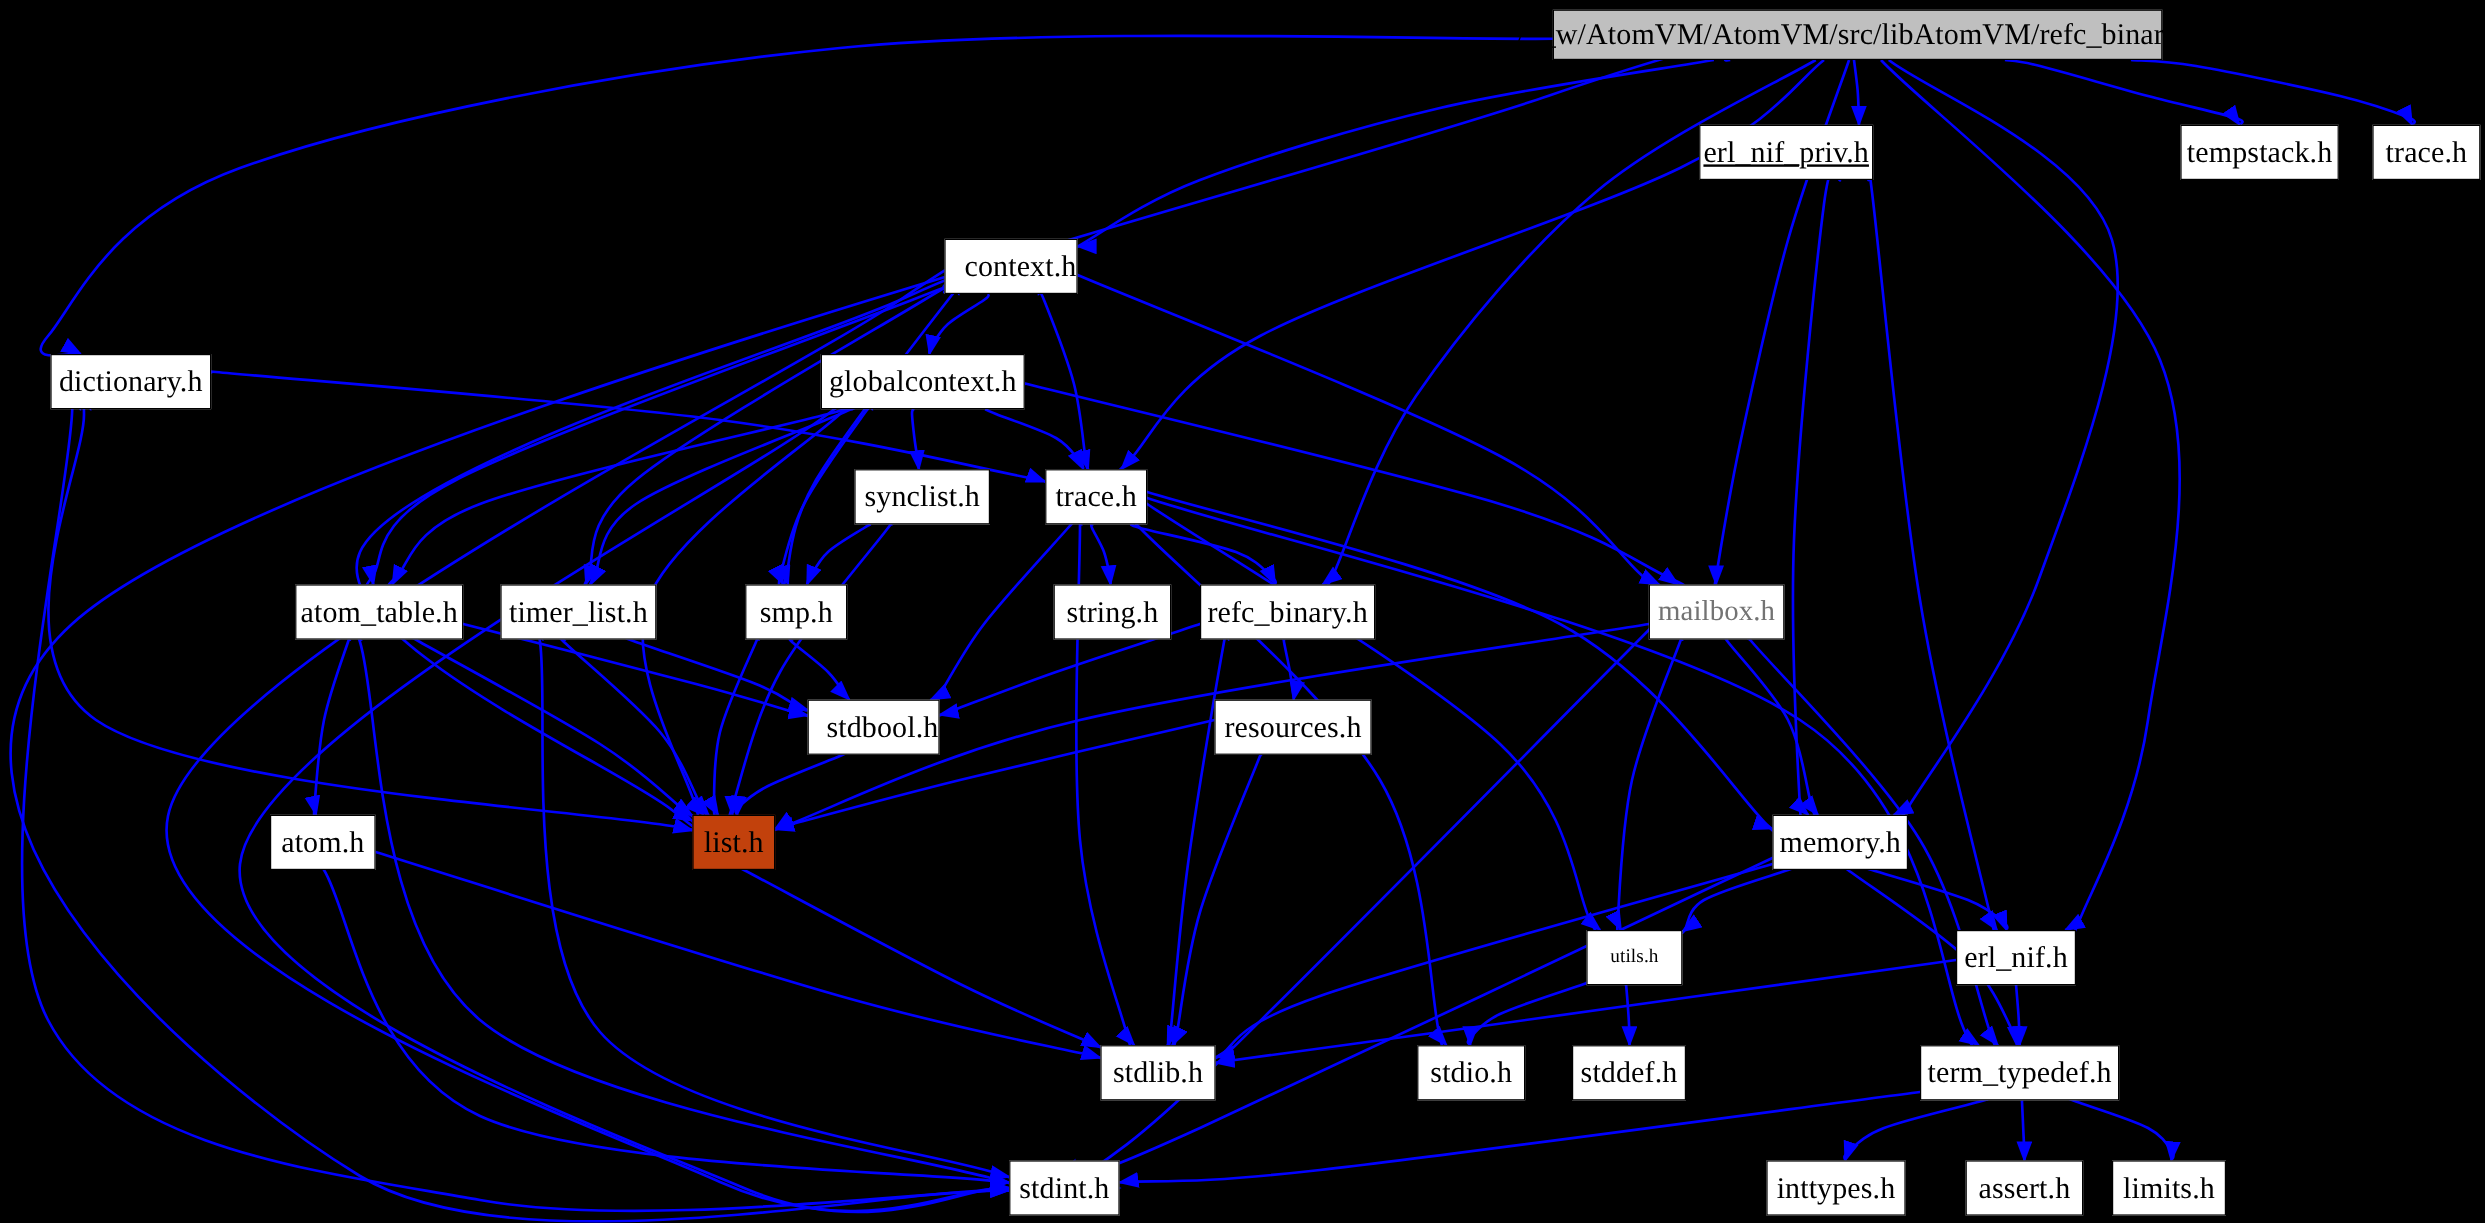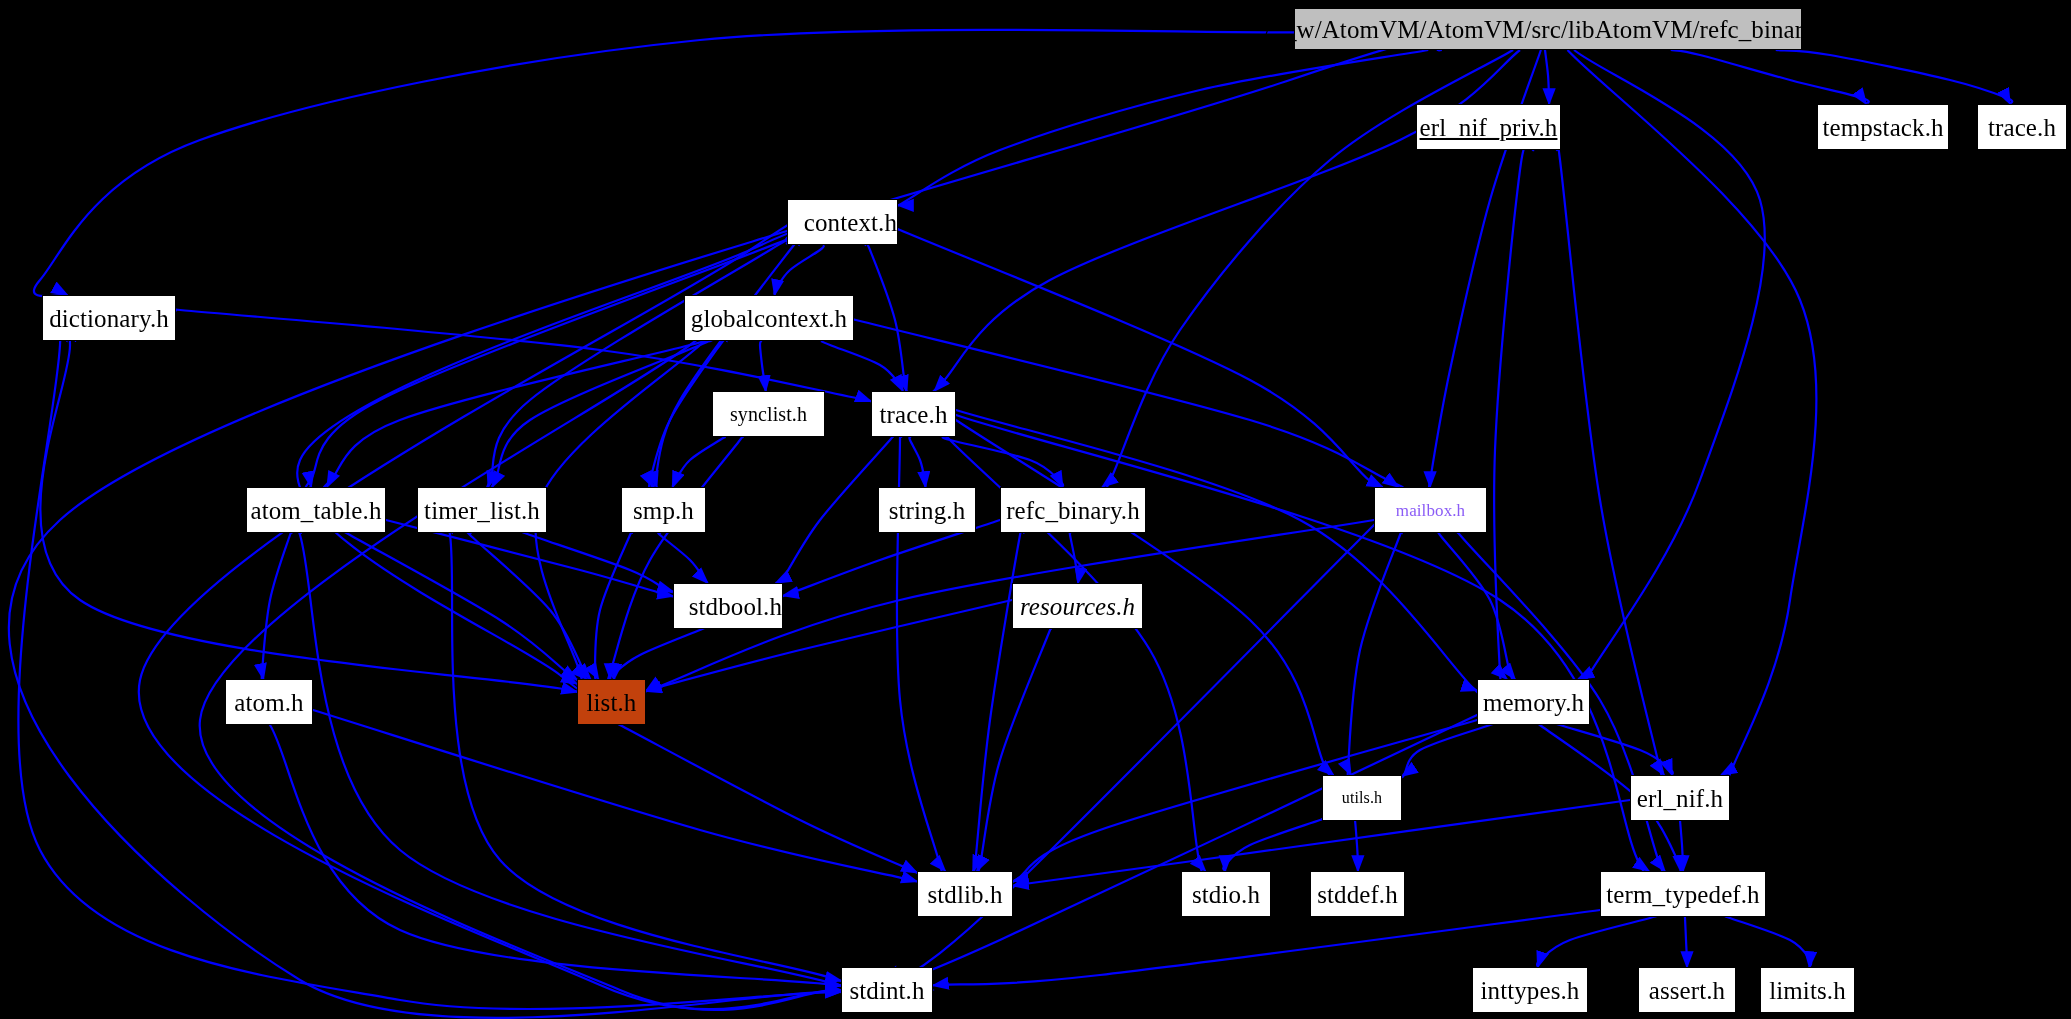--- a/index.html
+++ b/index.html
@@ -119,48 +119,48 @@
       </div>
       <div class="node" style="left: 787px; top: 199px; width: 111px; height: 46px; font-size: 25px; background: rgb(255, 255, 255); border-color: rgb(0, 0, 0); color: rgb(0, 0, 0); justify-content: flex-end;">
         <span>context.h</span>
       </div>
       <div class="node" style="left: 42px; top: 295px; width: 134px; height: 46px; font-size: 25px; background: rgb(255, 255, 255); border-color: rgb(0, 0, 0); color: rgb(0, 0, 0);">
         <span>dictionary.h</span>
       </div>
       <div class="node" style="left: 684px; top: 295px; width: 170px; height: 46px; font-size: 25px; background: rgb(255, 255, 255); border-color: rgb(0, 0, 0); color: rgb(0, 0, 0);">
         <span>globalcontext.h</span>
       </div>
-      <div class="node" style="left: 712px; top: 391px; width: 113px; height: 46px; font-size: 20px; background: rgb(255, 255, 255); border-color: rgb(0, 0, 0); color: rgb(0, 0, 0);">
+      <div class="node" style="left: 712px; top: 391px; width: 113px; height: 46px; font-size: 25px; background: rgb(255, 255, 255); border-color: rgb(0, 0, 0); color: rgb(0, 0, 0);">
         <span>synclist.h</span>
       </div>
       <div class="node" style="left: 871px; top: 391px; width: 85px; height: 46px; font-size: 25px; background: rgb(255, 255, 255); border-color: rgb(0, 0, 0); color: rgb(0, 0, 0);">
         <span>trace.h</span>
       </div>
       <div class="node" style="left: 246px; top: 487px; width: 140px; height: 46px; font-size: 25px; background: rgb(255, 255, 255); border-color: rgb(0, 0, 0); color: rgb(0, 0, 0);">
         <span>atom_table.h</span>
       </div>
       <div class="node" style="left: 417px; top: 487px; width: 130px; height: 46px; font-size: 25px; background: rgb(255, 255, 255); border-color: rgb(0, 0, 0); color: rgb(0, 0, 0);">
         <span>timer_list.h</span>
       </div>
       <div class="node" style="left: 621px; top: 487px; width: 85px; height: 46px; font-size: 25px; background: rgb(255, 255, 255); border-color: rgb(0, 0, 0); color: rgb(0, 0, 0);">
         <span>smp.h</span>
       </div>
       <div class="node" style="left: 878px; top: 487px; width: 98px; height: 46px; font-size: 25px; background: rgb(255, 255, 255); border-color: rgb(0, 0, 0); color: rgb(0, 0, 0);">
         <span>string.h</span>
       </div>
       <div class="node" style="left: 1000px; top: 487px; width: 146px; height: 46px; font-size: 25px; background: rgb(255, 255, 255); border-color: rgb(0, 0, 0); color: rgb(0, 0, 0);">
         <span>refc_binary.h</span>
       </div>
-      <div class="node" style="left: 1374px; top: 487px; width: 113px; height: 46px; font-size: 17px; background: rgb(255, 255, 255); border-color: rgb(0, 0, 0); color: #8b5cf6;">
+      <div class="node" style="left: 1374px; top: 487px; width: 113px; height: 46px; font-size: 24px; background: rgb(255, 255, 255); border-color: rgb(0, 0, 0); color: #737373;">
         <span>mailbox.h</span>
       </div>
       <div class="node" style="left: 673px; top: 583px; width: 110px; height: 46px; font-size: 25px; background: rgb(255, 255, 255); border-color: rgb(0, 0, 0); color: rgb(0, 0, 0); justify-content: flex-end;">
         <span>stdbool.h</span>
       </div>
-      <div class="node" style="left: 1012px; top: 583px; width: 131px; height: 46px; font-size: 25px; background: rgb(255, 255, 255); border-color: rgb(0, 0, 0); color: rgb(0, 0, 0); font-style: italic;">
+      <div class="node" style="left: 1012px; top: 583px; width: 131px; height: 46px; font-size: 25px; background: rgb(255, 255, 255); border-color: rgb(0, 0, 0); color: rgb(0, 0, 0);">
         <span>resources.h</span>
       </div>
       <div class="node" style="left: 225px; top: 679px; width: 88px; height: 46px; font-size: 25px; background: rgb(255, 255, 255); border-color: rgb(0, 0, 0); color: rgb(0, 0, 0);">
         <span>atom.h</span>
       </div>
       <div class="node" style="left: 577px; top: 679px; width: 69px; height: 46px; font-size: 25px; background: #c2410c; border-color: rgb(0, 0, 0); color: rgb(0, 0, 0);">
         <span>list.h</span>
       </div>
       <div class="node" style="left: 1477px; top: 679px; width: 113px; height: 46px; font-size: 25px; background: rgb(255, 255, 255); border-color: rgb(0, 0, 0); color: rgb(0, 0, 0);">
         <span>memory.h</span>

